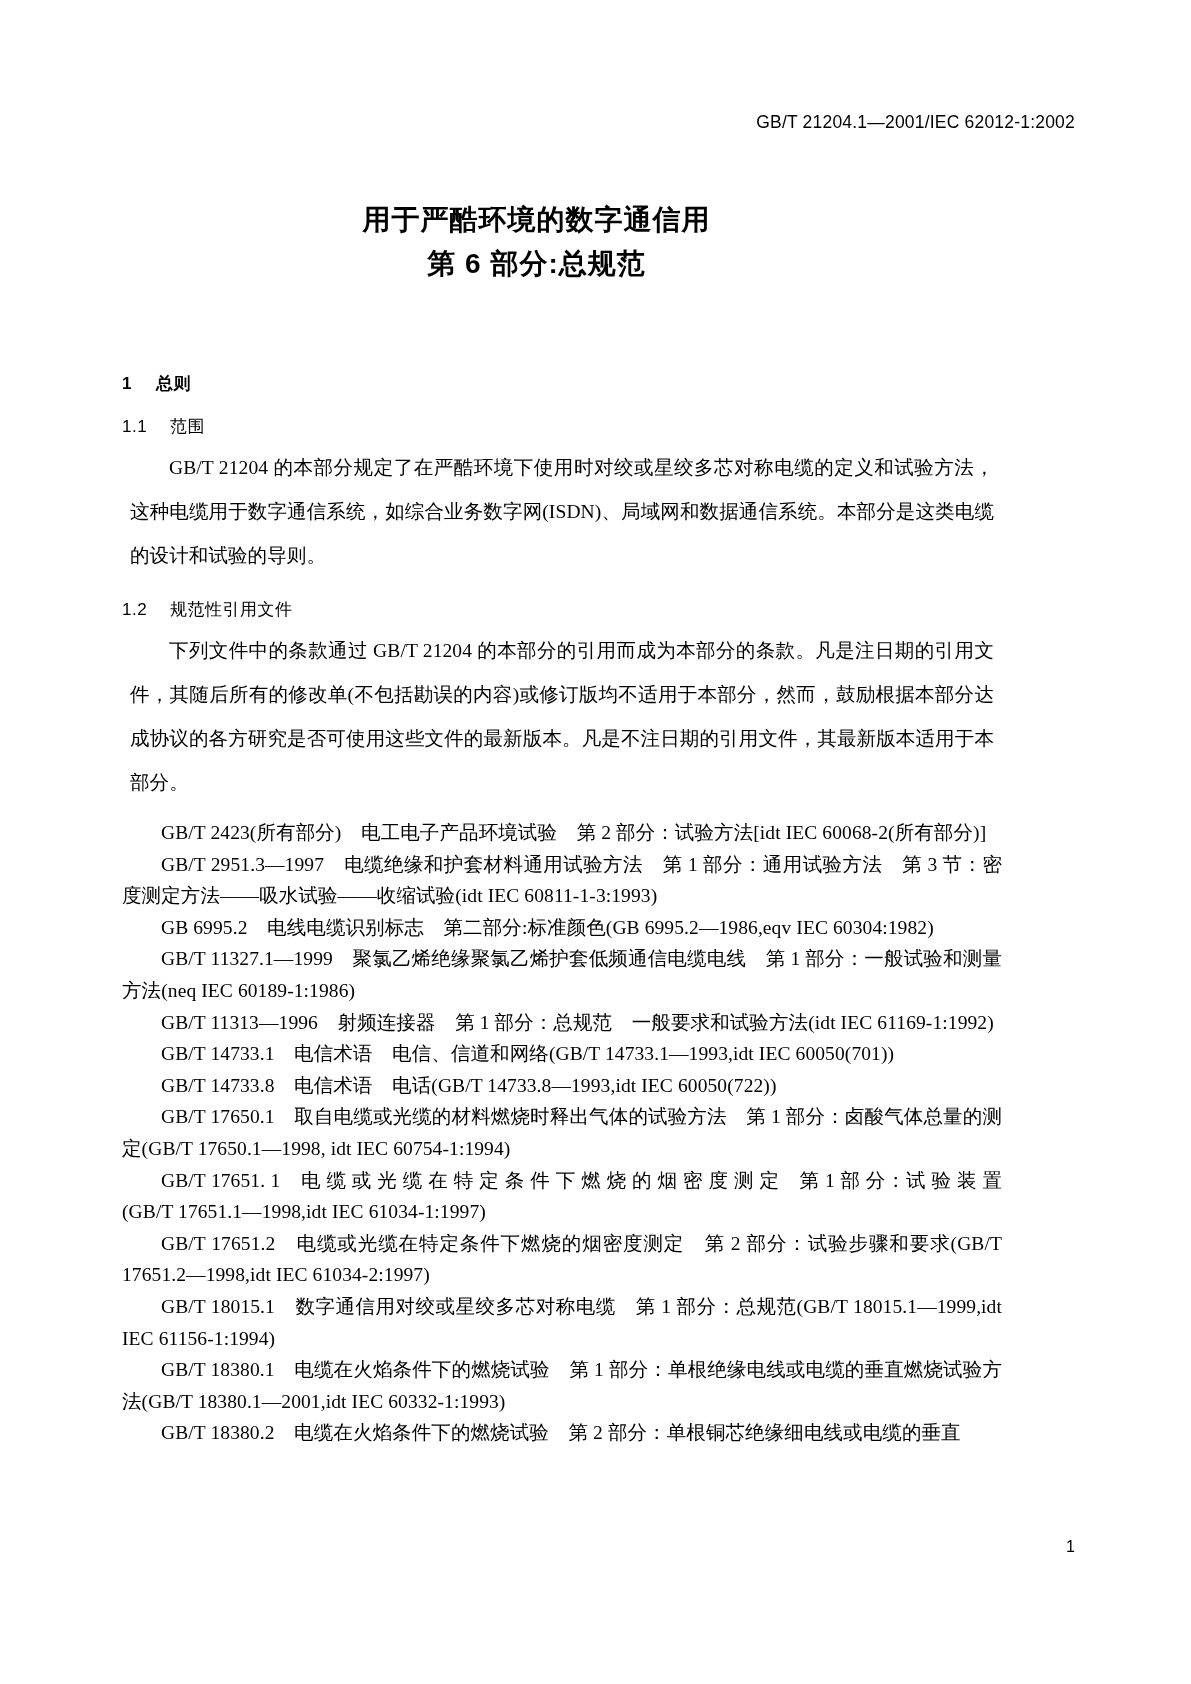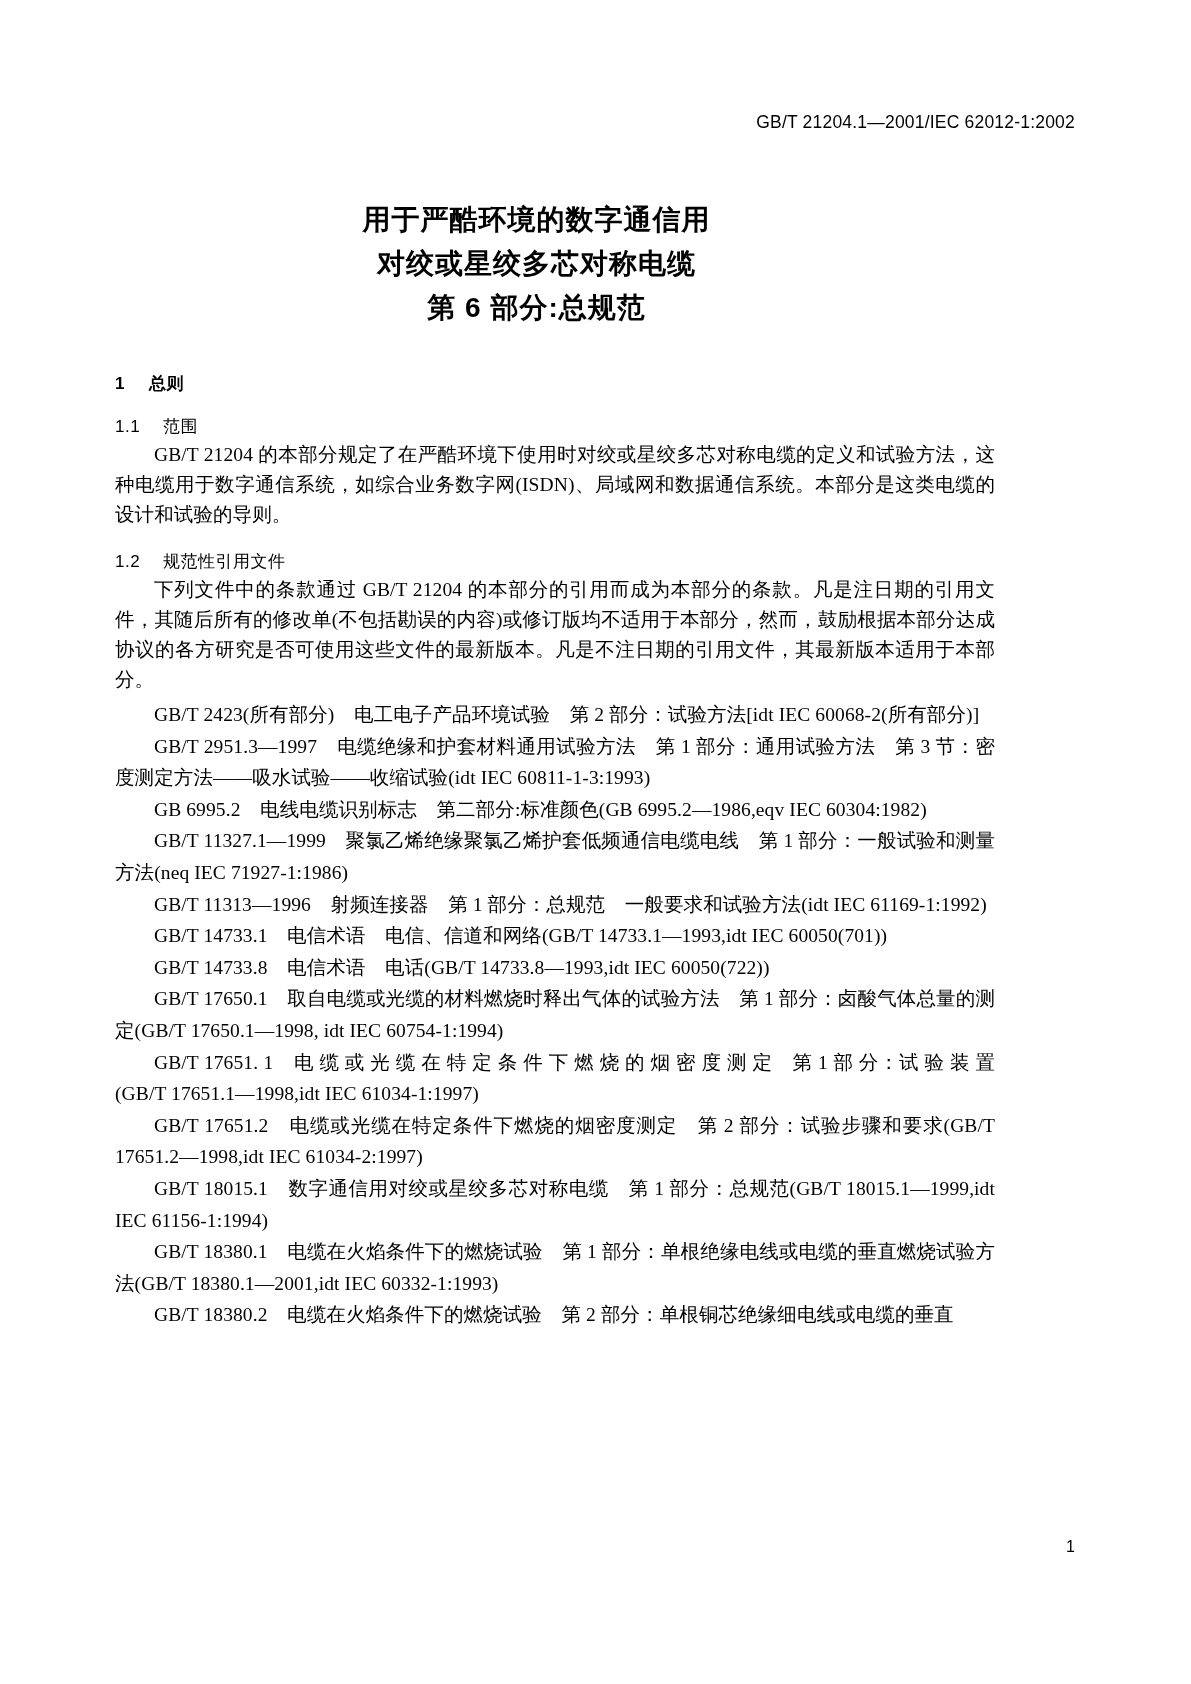--- a/index.html
+++ b/index.html
@@ -39,43 +39,43 @@
   }
   .title-line {
     font-size: 28px;
     line-height: 44px;
     letter-spacing: 1px;
   }
   
   .body {
     position: absolute;
     top: 372px;
-    left: 115px;
+    left: 122px;
     width: 880px;
   }
   .h1 {
     font-family: "Liberation Sans", "DejaVu Sans", sans-serif;
     font-weight: bold;
     font-size: 17px;
     margin: 0 0 6px 0;
     letter-spacing: 0.5px;
   }
   .h1 .num { display: inline-block; min-width: 34px; }
   .h2 {
     font-family: "Liberation Sans", "DejaVu Sans", sans-serif;
     font-weight: normal;
     font-size: 17px;
     margin: 20px 0 2px 0;
     letter-spacing: 0.5px;
   }
   .h2 .num { display: inline-block; min-width: 48px; }
   p.para {
-    margin: 0;
+    margin: 8px;
     font-size: 19.5px;
-    line-height: 30px;
+    line-height: 44px;
     text-align: justify;
     text-justify: inter-ideograph;
     text-indent: 2em;
     letter-spacing: 0.1px;
   }
   p.ref {
     margin: 0;
     font-size: 19.5px;
     line-height: 31.6px;
     text-align: justify;
@@ -95,21 +95,20 @@
 </style>
 </head>
 <body>
 
 <div class="page">
 
   <div class="header">GB/T 21204.1—2001/IEC 62012-1:2002</div>
 
   <div class="title-block">
     <div class="title-line">用于严酷环境的数字通信用</div>
-    <div class="title-line">对绞或星绞多芯对称电缆</div>
     <div class="title-line">第 6 部分:总规范</div>
   </div>
 
   <div class="body">
 
     <div class="h1">
       <span class="num">1</span><span>总则</span>
     </div>
 
     <div class="h2">
@@ -120,21 +119,21 @@
     <div class="h2">
       <span class="num">1.2</span><span>规范性引用文件</span>
     </div>
     <p class="para">下列文件中的条款通过 GB/T 21204 的本部分的引用而成为本部分的条款。凡是注日期的引用文件，其随后所有的修改单(不包括勘误的内容)或修订版均不适用于本部分，然而，鼓励根据本部分达成协议的各方研究是否可使用这些文件的最新版本。凡是不注日期的引用文件，其最新版本适用于本部分。</p>
 
     <div class="spacer-sm"></div>
     <div id="reference-list">
         <p class="ref">GB/T 2423(所有部分)　电工电子产品环境试验　第 2 部分：试验方法[idt IEC 60068-2(所有部分)]</p>
         <p class="ref">GB/T 2951.3—1997　电缆绝缘和护套材料通用试验方法　第 1 部分：通用试验方法　第 3 节：密度测定方法——吸水试验——收缩试验(idt IEC 60811-1-3:1993)</p>
         <p class="ref">GB 6995.2　电线电缆识别标志　第二部分:标准颜色(GB 6995.2—1986,eqv IEC 60304:1982)</p>
-        <p class="ref">GB/T 11327.1—1999　聚氯乙烯绝缘聚氯乙烯护套低频通信电缆电线　第 1 部分：一般试验和测量方法(neq IEC 71927-1:1986)</p>
+        <p class="ref">GB/T 11327.1—1999　聚氯乙烯绝缘聚氯乙烯护套低频通信电缆电线　第 1 部分：一般试验和测量方法(neq IEC 60189-1:1986)</p>
         <p class="ref">GB/T 11313—1996　射频连接器　第 1 部分：总规范　一般要求和试验方法(idt IEC 61169-1:1992)</p>
         <p class="ref">GB/T 14733.1　电信术语　电信、信道和网络(GB/T 14733.1—1993,idt IEC 60050(701))</p>
         <p class="ref">GB/T 14733.8　电信术语　电话(GB/T 14733.8—1993,idt IEC 60050(722))</p>
         <p class="ref">GB/T 17650.1　取自电缆或光缆的材料燃烧时释出气体的试验方法　第 1 部分：卤酸气体总量的测定(GB/T 17650.1—1998, idt IEC 60754-1:1994)</p>
         <p class="ref">GB/T 17651. 1　电 缆 或 光 缆 在 特 定 条 件 下 燃 烧 的 烟 密 度 测 定　第 1 部 分：试 验 装 置(GB/T 17651.1—1998,idt IEC 61034-1:1997)</p>
         <p class="ref">GB/T 17651.2　电缆或光缆在特定条件下燃烧的烟密度测定　第 2 部分：试验步骤和要求(GB/T 17651.2—1998,idt IEC 61034-2:1997)</p>
         <p class="ref">GB/T 18015.1　数字通信用对绞或星绞多芯对称电缆　第 1 部分：总规范(GB/T 18015.1—1999,idt IEC 61156-1:1994)</p>
         <p class="ref">GB/T 18380.1　电缆在火焰条件下的燃烧试验　第 1 部分：单根绝缘电线或电缆的垂直燃烧试验方法(GB/T 18380.1—2001,idt IEC 60332-1:1993)</p>
         <p class="ref">GB/T 18380.2　电缆在火焰条件下的燃烧试验　第 2 部分：单根铜芯绝缘细电线或电缆的垂直</p>
       </div>

